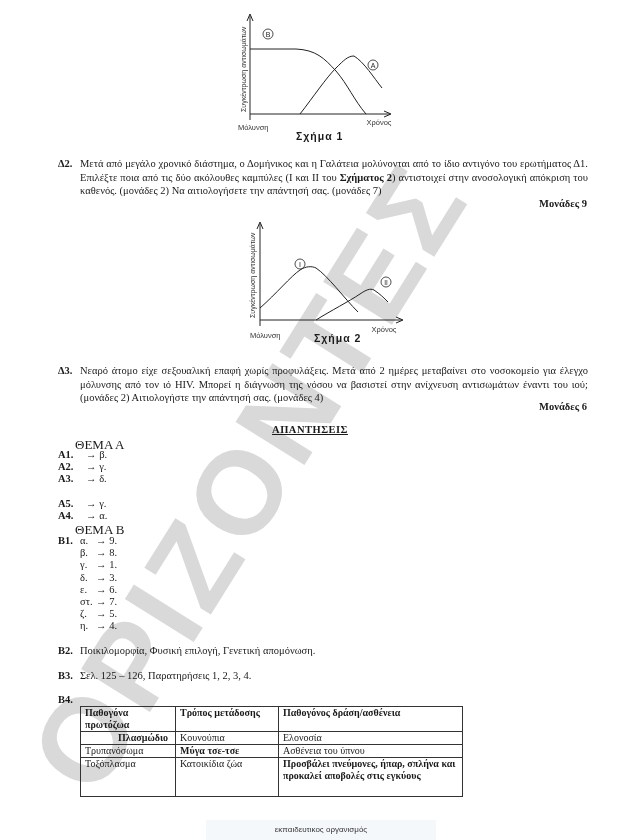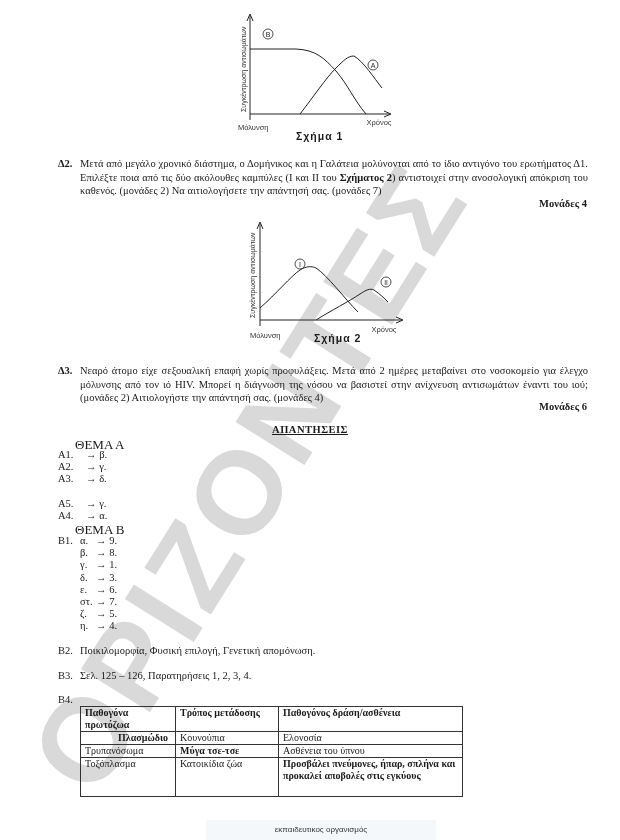--- a/index.html
+++ b/index.html
@@ -11,21 +11,21 @@
   .fig { position:absolute; }
   .fig svg text { font-family:"Liberation Sans", sans-serif; }
   .caption { position:absolute; font-family:"Liberation Sans", sans-serif; font-weight:bold; font-size:10.5px; letter-spacing:1px; }
   .q { position:absolute; left:58px; width:530px; line-height:13.5px; text-align:justify; }
   .q .num { position:absolute; left:0; top:0; font-weight:bold; }
   .q .body { margin-left:22px; }
   .marks { position:absolute; right:33px; font-weight:bold; font-size:10.5px; }
   .ans-title { position:absolute; left:0; width:620px; top:424px; text-align:center; font-weight:bold; text-decoration:underline; font-size:10.5px; letter-spacing:0.5px; }
   .sect { position:absolute; left:75px; font-weight:normal; font-size:13px; }
   .row { position:absolute; font-size:10.5px; white-space:nowrap; }
-  .row b { font-weight:normal; }
+  .row b { font-weight:bold; }
   table.b4 { position:absolute; left:80px; top:706px; width:383px; border-collapse:collapse; font-size:10px; }
   table.b4 td { border:1px solid #333; padding:0 4px; vertical-align:top; line-height:12px; }
   .logo { position:absolute; left:206px; top:820px; width:230px; height:40px; background:#f4f8fb; }
   .logo .sub { position:absolute; top:5px; left:0; width:230px; text-align:center; font-family:"Liberation Sans", sans-serif; font-size:8px; color:#333; }
   .logo .big { position:absolute; top:17px; left:0; width:230px; text-align:center; font-family:"Liberation Serif", serif; font-size:24px; color:#1a1a1a; letter-spacing:1px; line-height:24px; }
   .logo .line-g { position:absolute; left:0; width:230px; top:28px; height:2px; background:#4a9a3a; }
   .logo .line-b { position:absolute; left:0; width:230px; top:31px; height:3px; background:#2a8acb; }
 </style>
 </head>
 <body>
@@ -53,21 +53,21 @@
       <text x="143" y="117" font-size="7.5" fill="#333" text-anchor="middle">Χρόνος</text>
       <text x="2" y="122" font-size="7.5" fill="#333">Μόλυνση</text>
     </svg>
   </div>
   <div class="caption" style="left:296px; top:130px;">Σχήμα 1</div>
 
   <div class="q" style="top:157px;">
     <span class="num">Δ2.</span>
     <div class="body"><span>Μετά από μεγάλο χρονικό διάστημα, ο Δομήνικος και η Γαλάτεια μολύνονται από το ίδιο αντιγόνο του ερωτήματος Δ1. Επιλέξτε ποια από τις δύο ακόλουθες καμπύλες (Ι και ΙΙ του </span><b>Σχήματος 2</b><span>) αντιστοιχεί στην ανοσολογική απόκριση του καθενός. (μονάδες 2) Να αιτιολογήσετε την απάντησή σας. (μονάδες 7)</span></div>
   </div>
-  <div class="marks" style="top:198px;">Μονάδες 4</div>
+  <div class="marks" style="top:198px;">Μονάδες 9</div>
 
   <div class="fig" style="left:236px; top:214px; width:170px; height:130px;">
     <svg width="170" height="130" viewBox="0 0 170 130">
       <line x1="24" y1="106" x2="24" y2="10" stroke="#222" stroke-width="1"></line>
       <polyline points="21,15 24,8 27,15" fill="none" stroke="#222" stroke-width="1"></polyline>
       <line x1="24" y1="106" x2="166" y2="106" stroke="#222" stroke-width="1"></line>
       <polyline points="160,103 167,106 160,109" fill="none" stroke="#222" stroke-width="1"></polyline>
       <line x1="24" y1="106" x2="24" y2="112" stroke="#222" stroke-width="1"></line>
       <path d="M24,94 C40,80 55,62 64,56 C70,52 76,52 80,54 C92,62 108,84 122,98" fill="none" stroke="#222" stroke-width="1"></path>
       <path d="M80,106 C96,96 112,88 124,80 C130,76 134,74 138,76 C144,80 148,84 152,88" fill="none" stroke="#222" stroke-width="1"></path>

